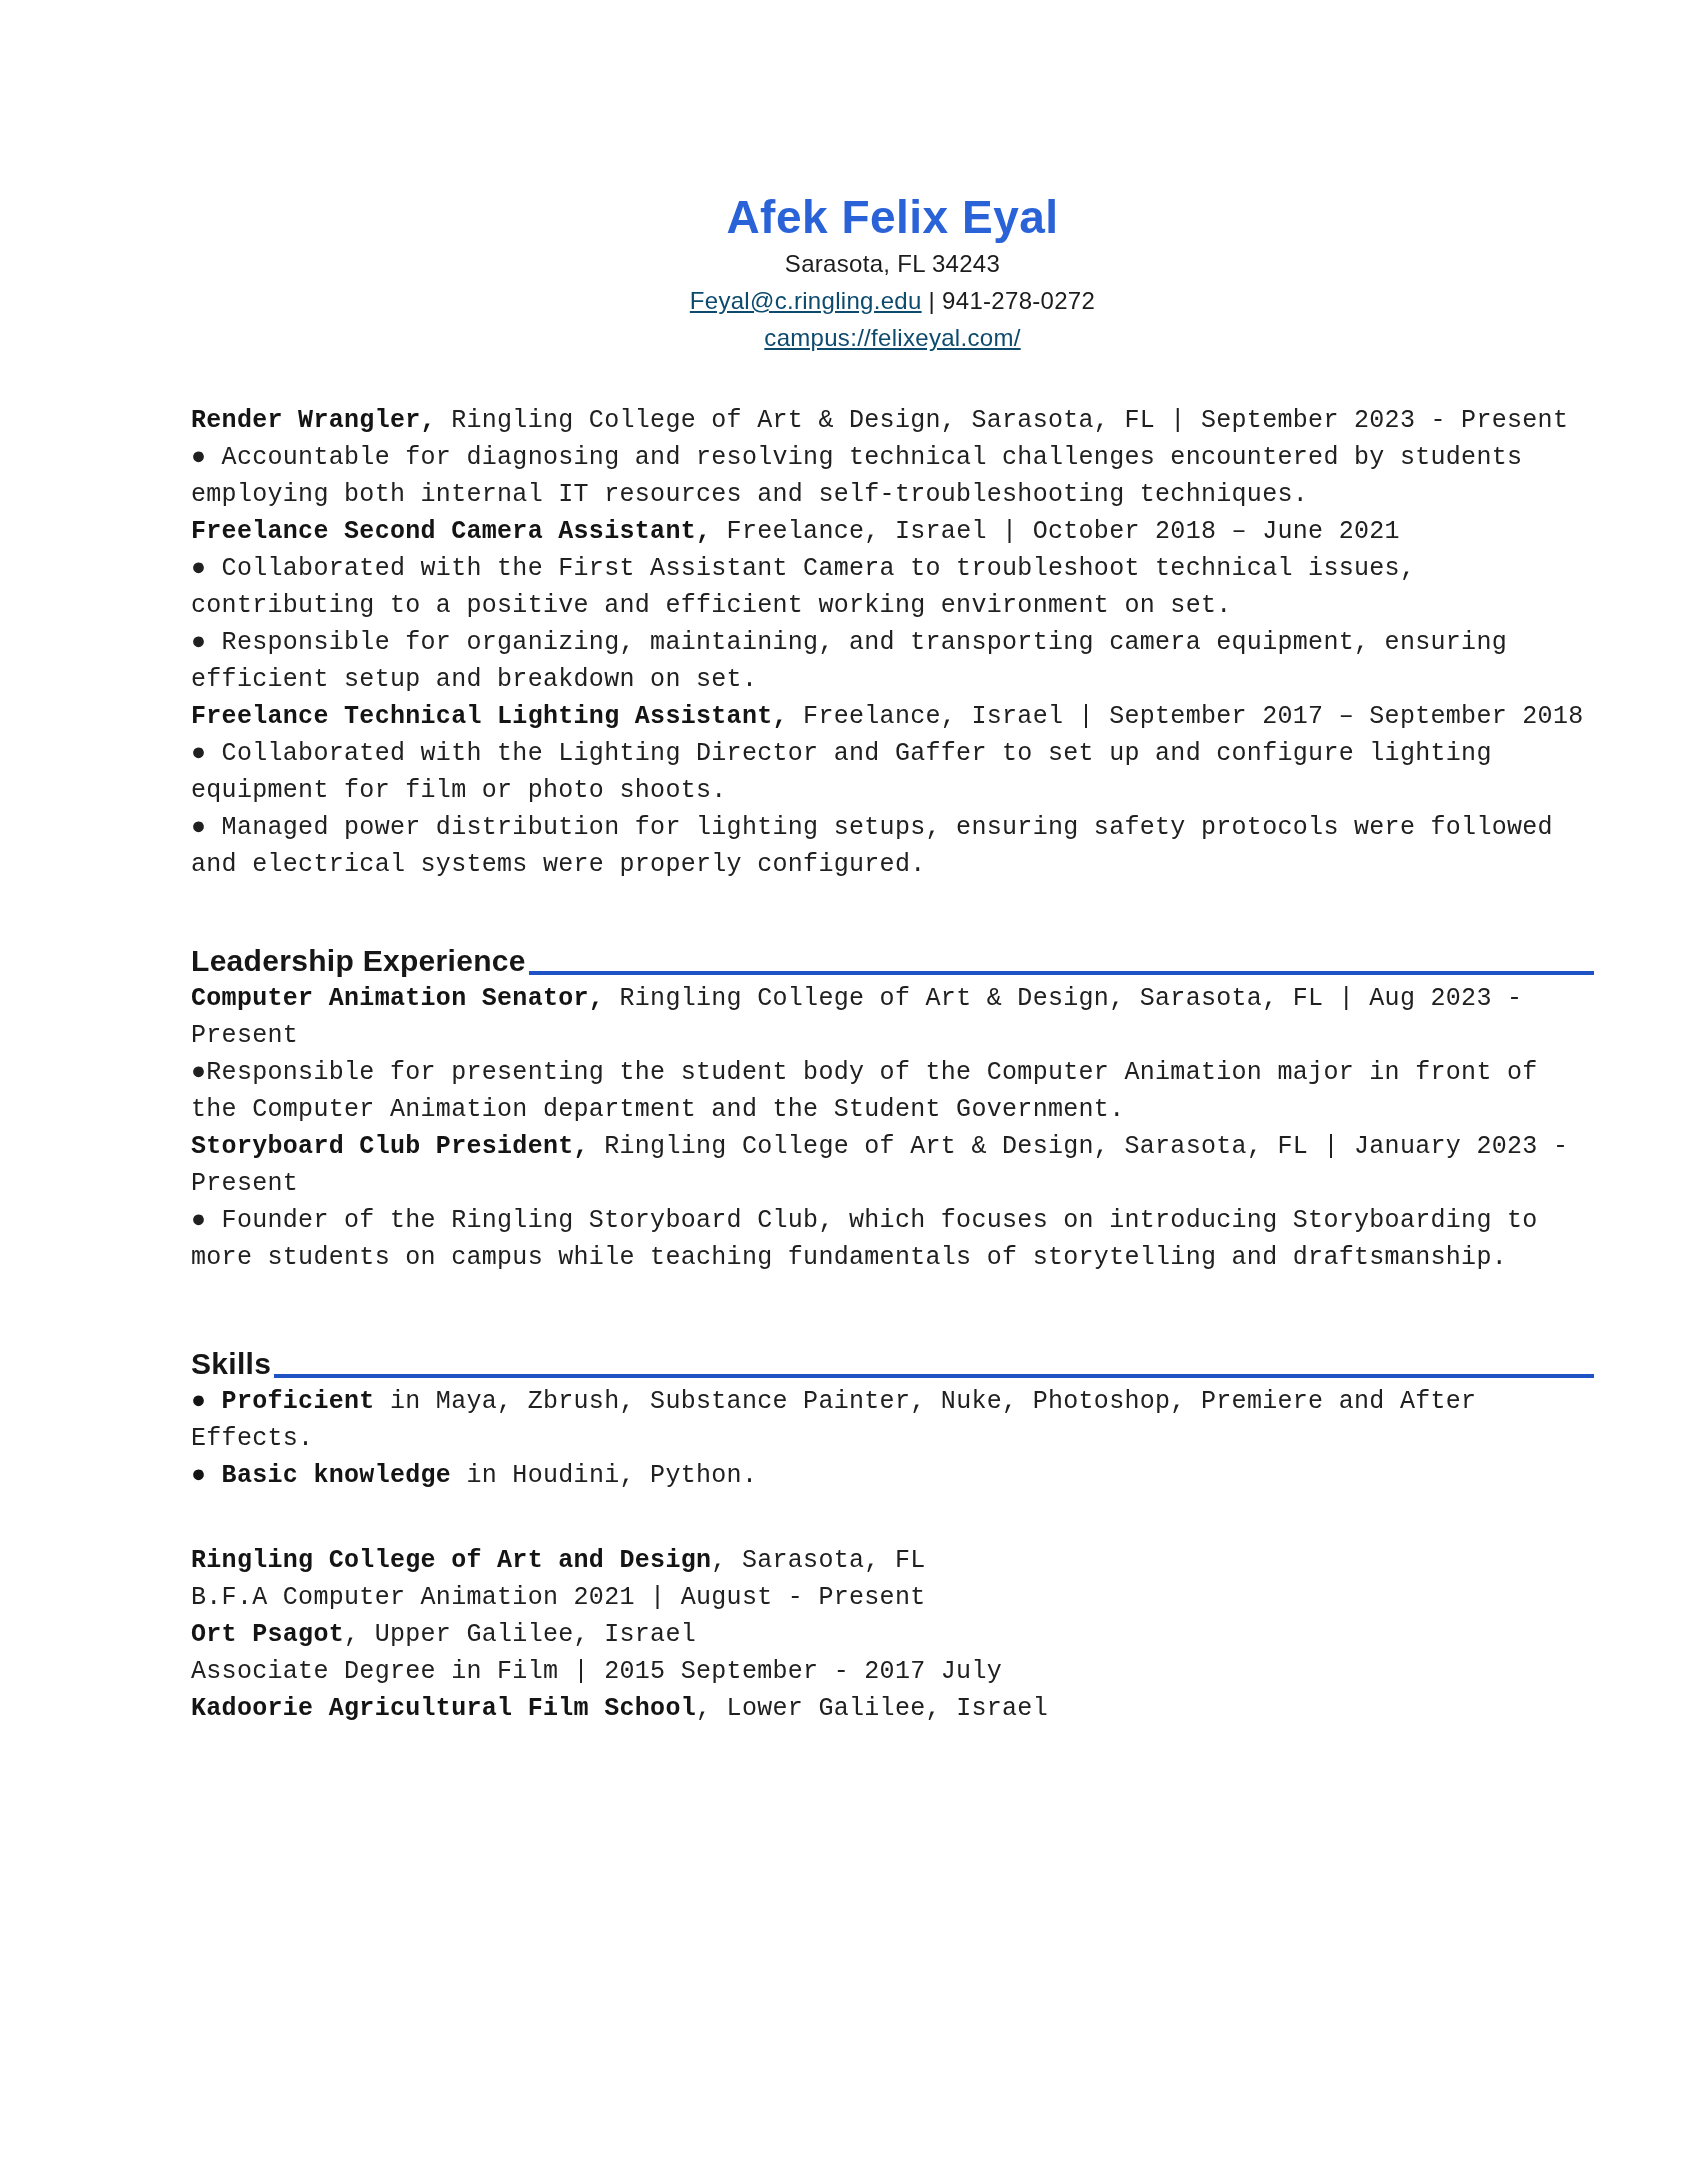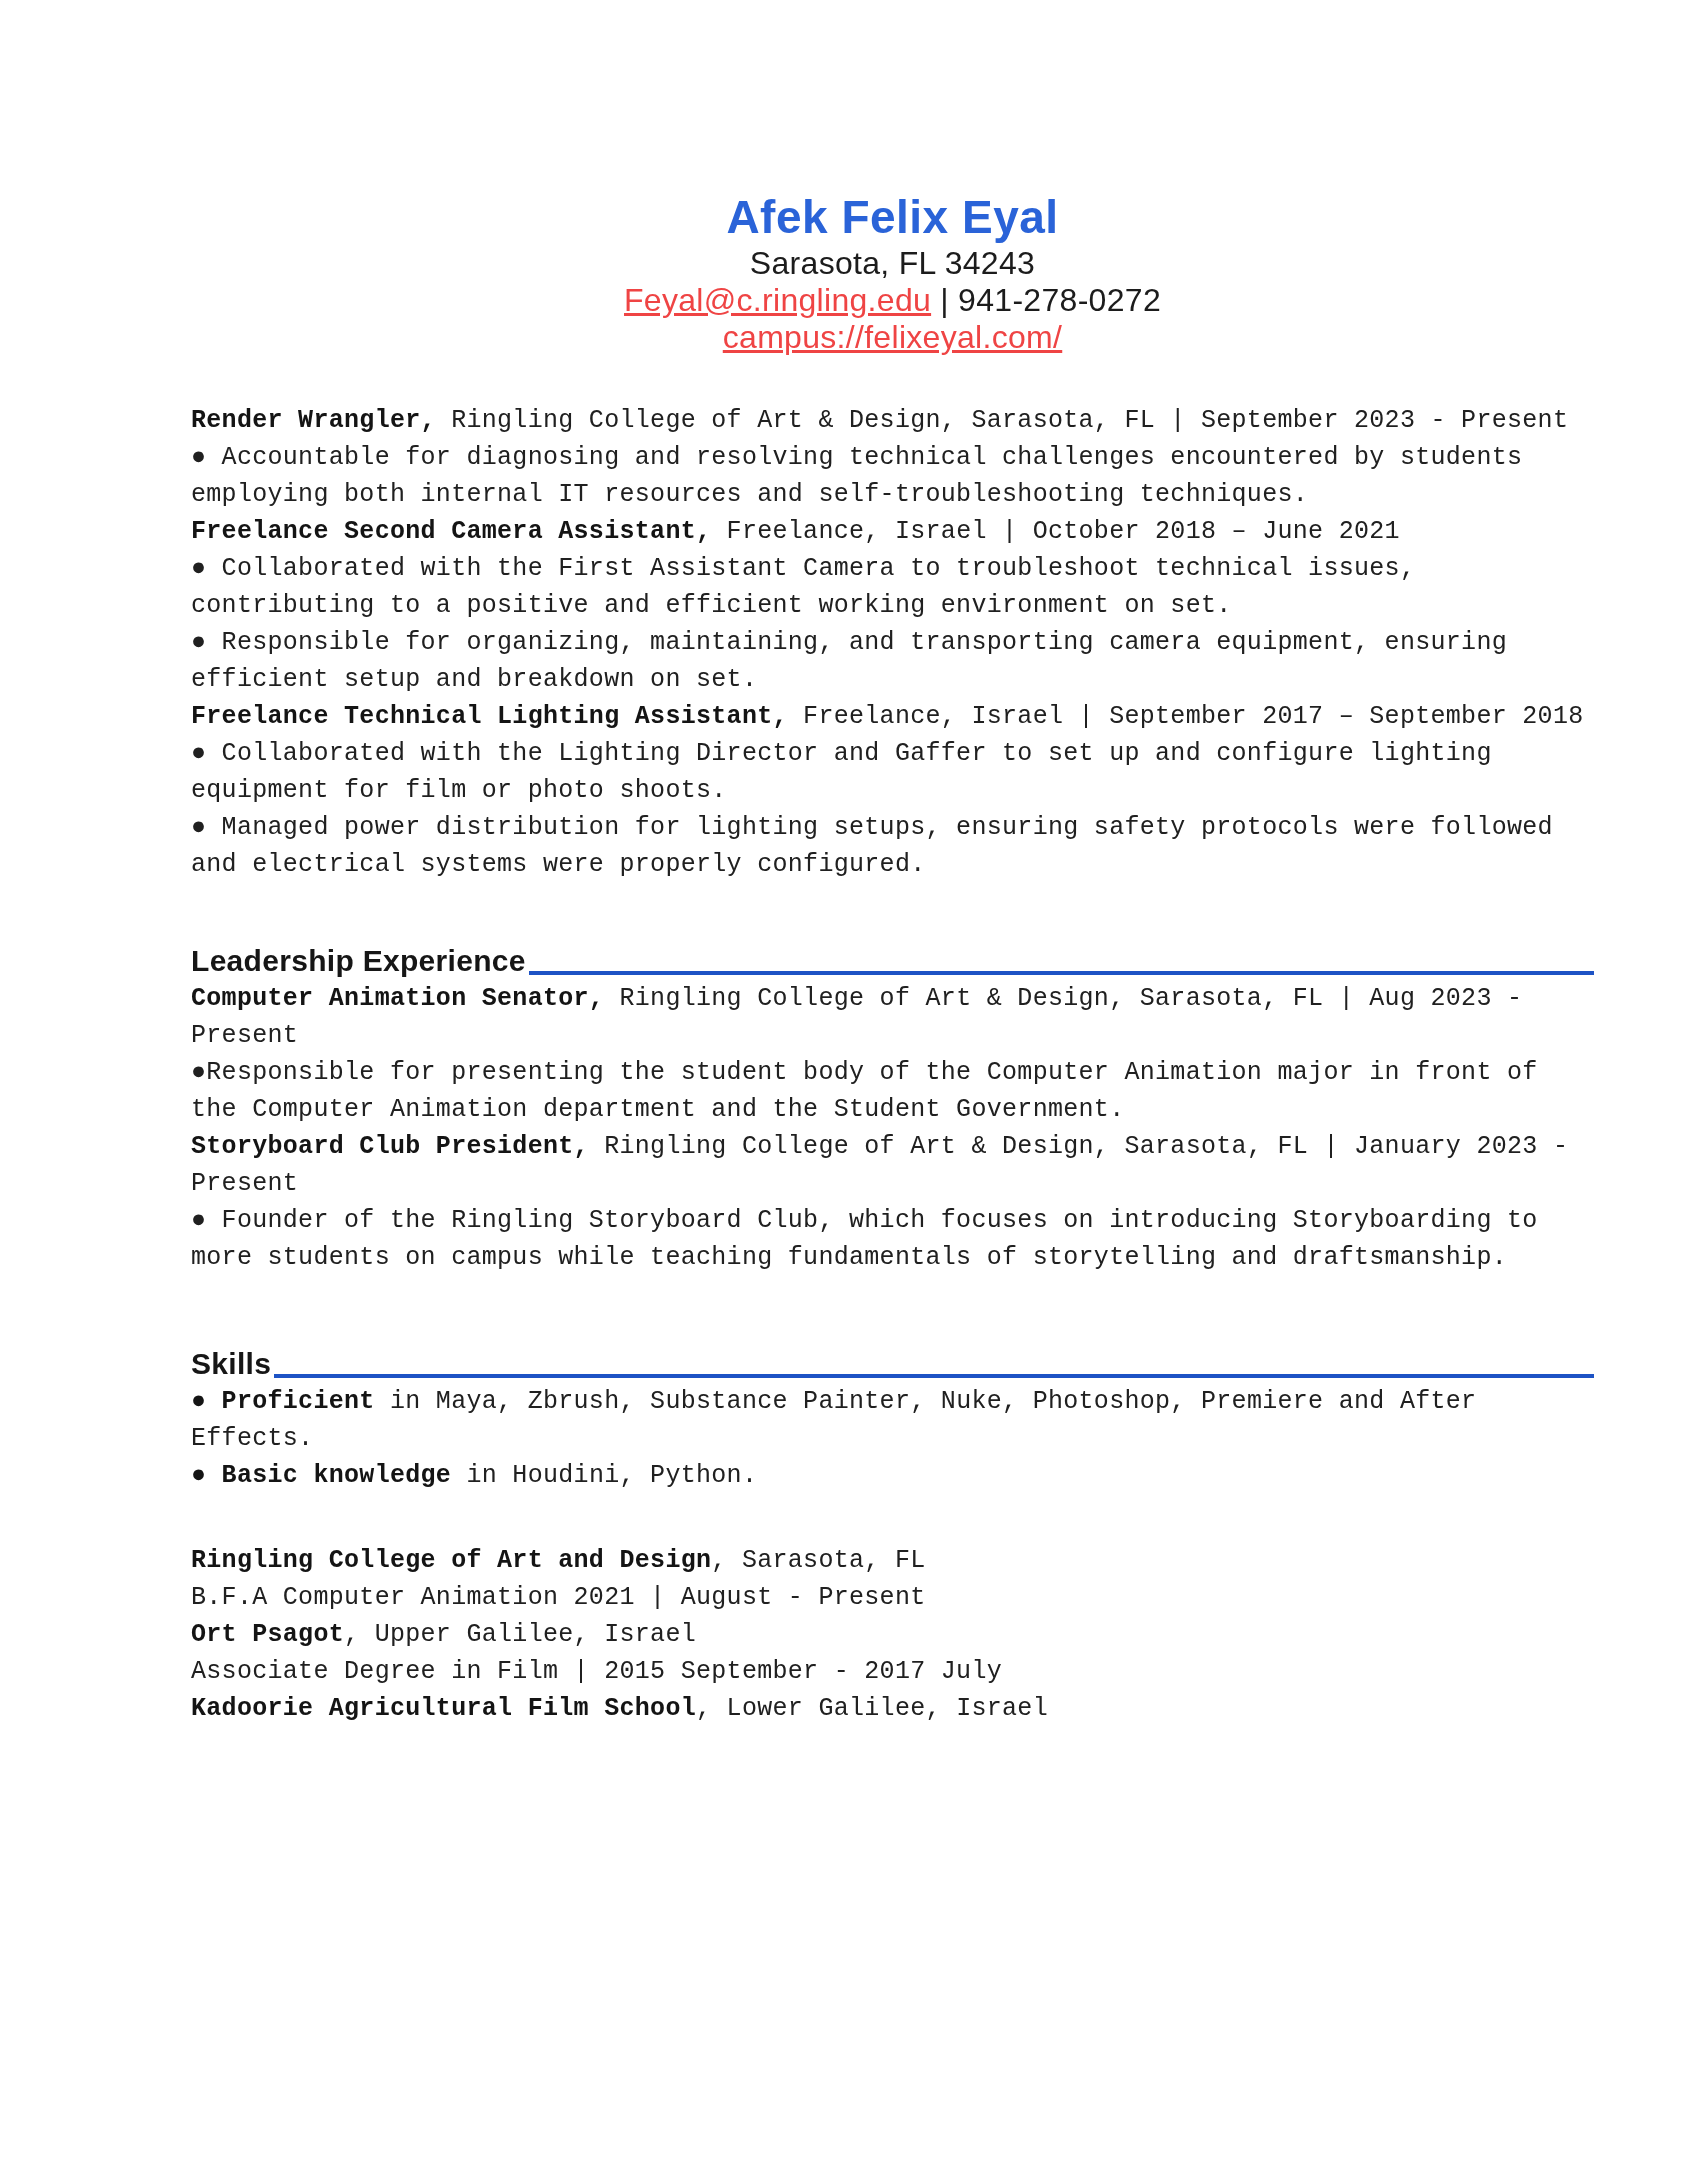--- a/index.html
+++ b/index.html
@@ -24,28 +24,28 @@
   .hdr { text-align: center; }
   .hdr h1 {
     margin: 0;
     font-size: 46px;
     line-height: 55px;
     font-weight: 700;
     color: #2a63d8;
     letter-spacing: 0.5px;
   }
   .contact-line {
-    font-size: 32px;
+    font-size: 24px;
     line-height: 37px;
     color: #1c1c1c;
     letter-spacing: 0.3px;
     text-align: center;
   }
   a.doc-link {
-    color: #ef4444;
+    color: #0c4a6e;
     text-decoration: underline;
     cursor: pointer;
   }
 
   
   section { display: block; }
   .sec-head {
     display: flex;
     align-items: flex-end;
   }

